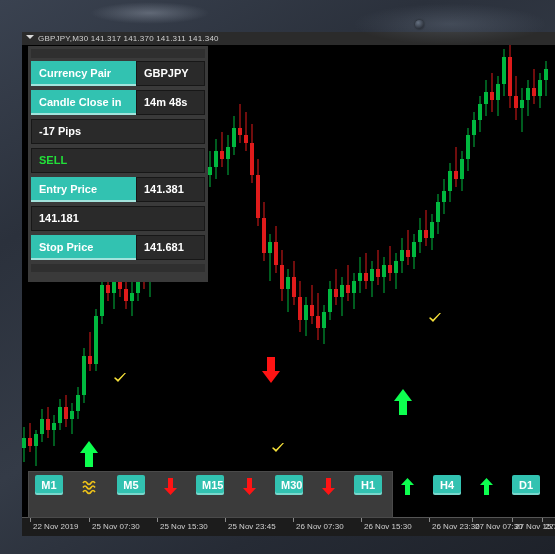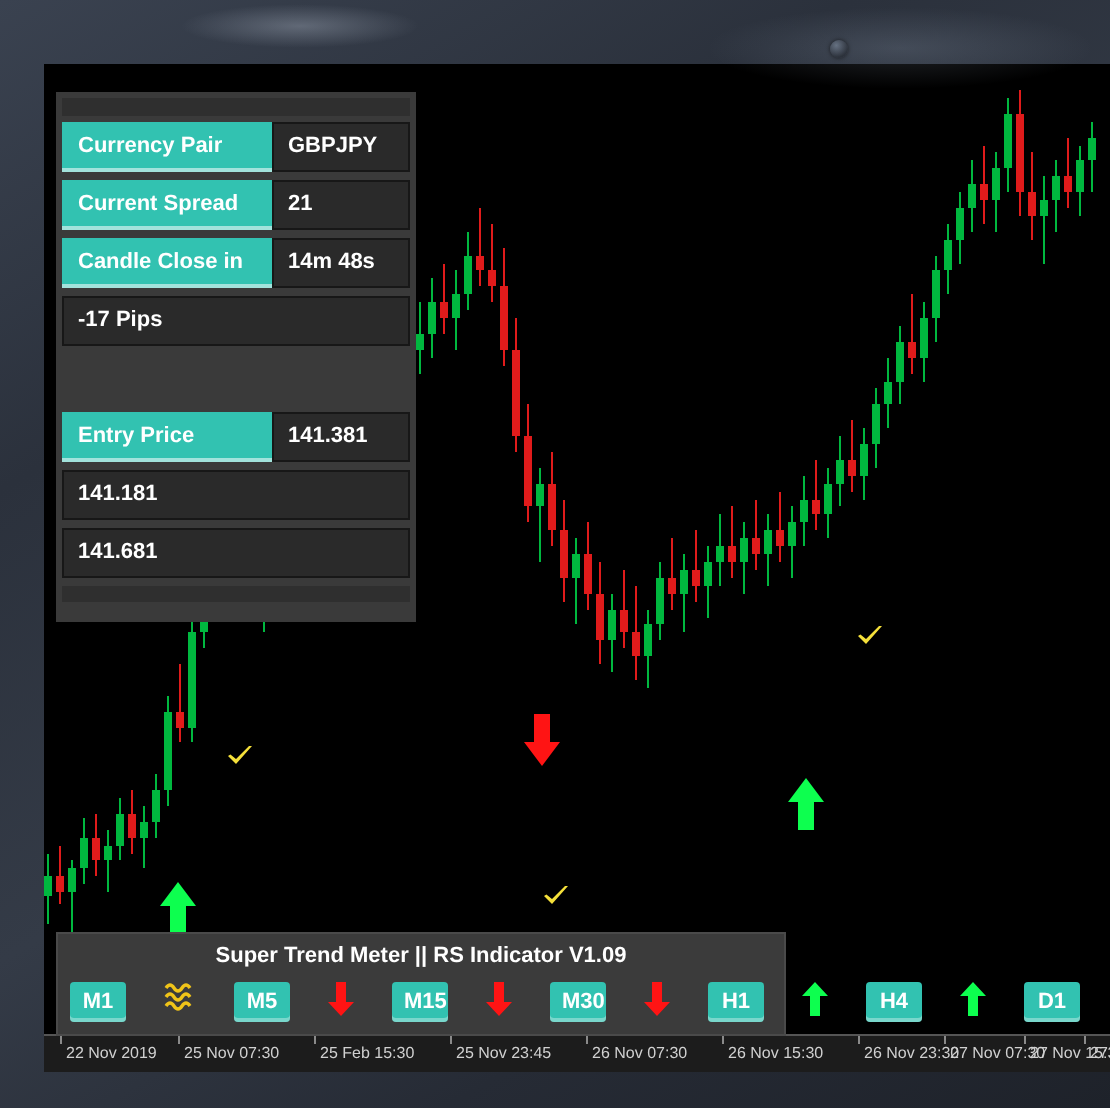--- a/index.html
+++ b/index.html
@@ -93,21 +93,21 @@
   
   #trend-meter{
     position:absolute; left:6px; bottom:18px; width:365px;
     background:#3b3b3b; border:1px solid #4a4a4a; z-index:6;
   }
   #trend-title{
     color:#ffffff; font-size:11px; font-weight:bold; text-align:center;
     padding:5px 0 4px 0; white-space:nowrap;
   }
   #trend-row{
-    display:flex; align-items:flex-start; gap:19px; padding:3px 4px 6px 6px;
+    display:flex; align-items:flex-end; gap:19px; padding:3px 4px 22px 6px;
   }
   .tf-btn{
     background:#32c2b1; color:#ffffff; font-size:11px; font-weight:bold;
     border-radius:2px; padding:4px 6px; min-width:28px; text-align:center;
     white-space:nowrap; box-shadow:inset 0 -2px 0 rgba(255,255,255,.35);
   }
   .sig{ width:20px; text-align:center; font-size:13px; line-height:1; }
   .sig-up{ color:#0dff4f; }
   .sig-dn{ color:#ff1414; }
   .sig-flat{ color:#f0c419; font-size:11px; font-weight:bold; letter-spacing:-1px; }
@@ -124,20 +124,23 @@
   .time-tick{ position:absolute; top:0; width:1px; height:4px; background:#8a8a8a; }
 </style>
 </head>
 <body>
 
 <div id="screen-photo">
   <div class="webcam-dot"></div>
 
   <div id="terminal">
 
+    <div id="chart-titlebar">
+      <span class="tri-down"></span><span>GBPJPY,M30  141.317 141.370 141.311 141.340</span>
+    </div>
 
     <div id="chart-canvas">
         <div class="candle up" style="left: 0px; top: 0px; width: 4px; height: 472px;">
           <div class="wick" style="top: 381.533px; height: 35.4px;"></div>
           <div class="body" style="top: 393.333px; height: 9.83333px;"></div>
         </div>
         <div class="candle dn" style="left: 6px; top: 0px; width: 4px; height: 472px;">
           <div class="wick" style="top: 377.6px; height: 29.5px;"></div>
           <div class="body" style="top: 393.333px; height: 7.86667px;"></div>
         </div>
@@ -509,48 +512,45 @@
       </div>
 
     <div id="info-panel">
       <div class="panel-top-strip"></div>
       <div id="info-rows">
           <div class="info-row">
             <div class="info-label">Currency Pair</div>
             <div class="info-value">GBPJPY</div>
           </div>
           <div class="info-row">
-            <div class="info-label">Current Spread</div>
-            <div class="info-value">21</div>
-          </div>
-          <div class="info-row">
             <div class="info-label">Candle Close in</div>
             <div class="info-value">14m 48s</div>
           </div>
           <div class="info-row">
             <div class="info-value">-17 Pips</div>
           </div>
           <div class="info-row">
+            <div class="info-value sell">SELL</div>
           </div>
           <div class="info-row">
             <div class="info-label">Entry Price</div>
             <div class="info-value">141.381</div>
           </div>
           <div class="info-row">
             <div class="info-value">141.181</div>
           </div>
           <div class="info-row">
+            <div class="info-label">Stop Price</div>
             <div class="info-value">141.681</div>
           </div>
         </div>
       <div class="panel-bottom-strip"></div>
     </div>
 
     <div id="trend-meter">
-      <div id="trend-title">Super Trend Meter  ||  RS Indicator V1.09</div>
       <div id="trend-row">
           <div class="tf-btn">M1</div>
           <div class="sig sig-flat">
             <svg width="16" height="15" viewBox="0 0 16 15">
               <path d="M1 3 q2 -3 4 0 t4 0 t4 0" stroke="#f0c419" stroke-width="1.7" fill="none"></path>
               <path d="M1 7.5 q2 -3 4 0 t4 0 t4 0" stroke="#f0c419" stroke-width="1.7" fill="none"></path>
               <path d="M1 12 q2 -3 4 0 t4 0 t4 0" stroke="#f0c419" stroke-width="1.7" fill="none"></path>
             </svg>
           </div>
           <div class="tf-btn">M5</div>
@@ -591,21 +591,21 @@
           </div>
         </div>
     </div>
 
     <div id="time-axis">
         <div class="time-tick" style="left: 8px;"></div>
         <div class="time-label" style="left: 11px;">22 Nov 2019</div>
         <div class="time-tick" style="left: 67px;"></div>
         <div class="time-label" style="left: 70px;">25 Nov 07:30</div>
         <div class="time-tick" style="left: 135px;"></div>
-        <div class="time-label" style="left: 138px;">25 Feb 15:30</div>
+        <div class="time-label" style="left: 138px;">25 Nov 15:30</div>
         <div class="time-tick" style="left: 203px;"></div>
         <div class="time-label" style="left: 206px;">25 Nov 23:45</div>
         <div class="time-tick" style="left: 271px;"></div>
         <div class="time-label" style="left: 274px;">26 Nov 07:30</div>
         <div class="time-tick" style="left: 339px;"></div>
         <div class="time-label" style="left: 342px;">26 Nov 15:30</div>
         <div class="time-tick" style="left: 407px;"></div>
         <div class="time-label" style="left: 410px;">26 Nov 23:30</div>
         <div class="time-tick" style="left: 450px;"></div>
         <div class="time-label" style="left: 453px;">27 Nov 07:30</div>

